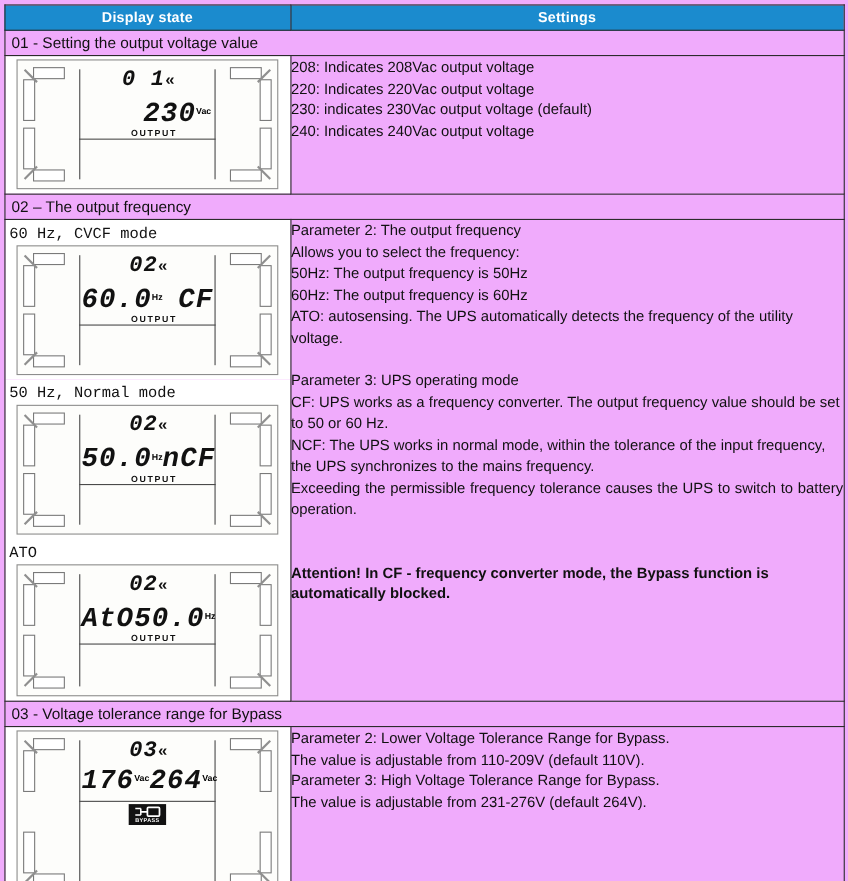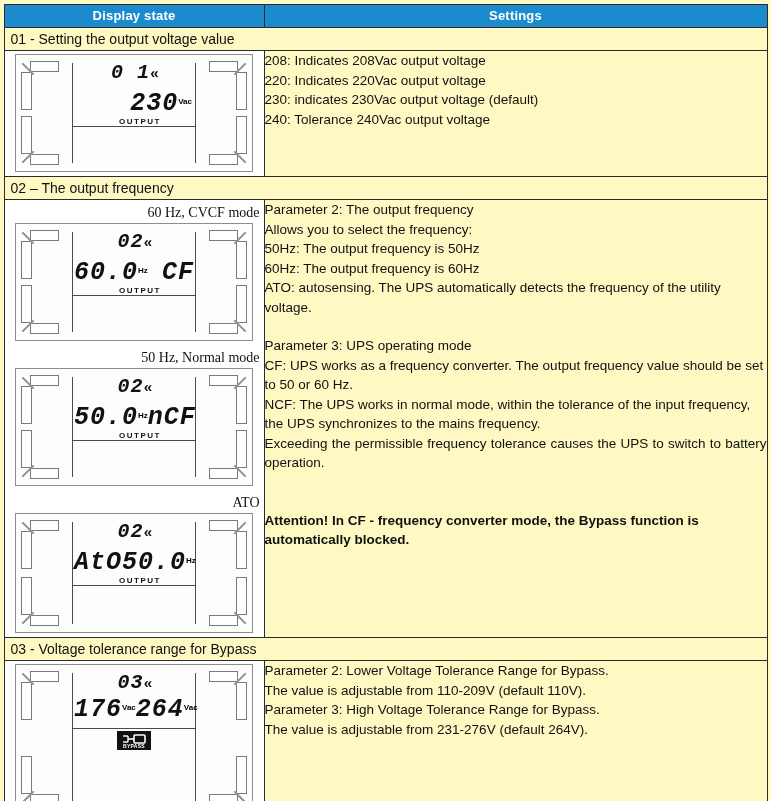--- a/index.html
+++ b/index.html
@@ -4,21 +4,21 @@
 <style>
   * { box-sizing: border-box; }
   html, body {
     margin: 0; padding: 0;
     background: #ffffff;
     font-family: "Liberation Sans", sans-serif;
   }
   .page {
     width: 771px; height: 801px;
     position: relative;
-    background: #fef9c3;
+    background: #f0abfc;
     overflow: hidden;
   }
   .tbl {
     width: 763px;
     margin: 4px auto 0 auto;
     border-collapse: collapse;
     table-layout: fixed;
   }
   .tbl td, .tbl th {
     border: 1px solid #2b2b2b;
@@ -60,25 +60,25 @@
   .txt p.just { text-align: justify; text-align-last: left; }
   .txt p.spacer { height: 19px; }
   .txt p.bold { font-weight: bold; }
 
   
   .lcdwrap {
     padding: 3px 4px 4px 4px;
     background: #ffffff;
   }
   .caption {
-    text-align: right;
+    text-align: left;
     font-size: 14px;
     color: #111;
     padding: 2px 0 2px 0;
-    font-family: Liberation Serif, serif;
+    font-family: Liberation Mono, monospace;
   }
   .lcd {
     position: relative;
     width: 238px;
     height: 118px;
     margin: 0 auto;
     background: #fdfdfb;
     border: 1px solid #8d8d8d;
   }
   .lcd.tall { height: 120px; }
@@ -247,21 +247,21 @@
             <span class="seg7 big">230</span><span class="unit">Vac</span>
           </div>
           <div class="outlbl" style="text-align:center">OUTPUT</div>
         </div>
       </div>
     </td>
     <td class="txt">
       <p>208: Indicates 208Vac output voltage</p>
       <p>220: Indicates 220Vac output voltage</p>
       <p>230: indicates 230Vac output voltage (default)</p>
-      <p>240: Tolerance 240Vac output voltage</p>
+      <p>240: Indicates 240Vac output voltage</p>
     </td>
   </tr>
 
   <tr class="sect-row">
     <td colspan="2">02 – The output frequency</td>
   </tr>
 
   <tr>
     <td>
 

